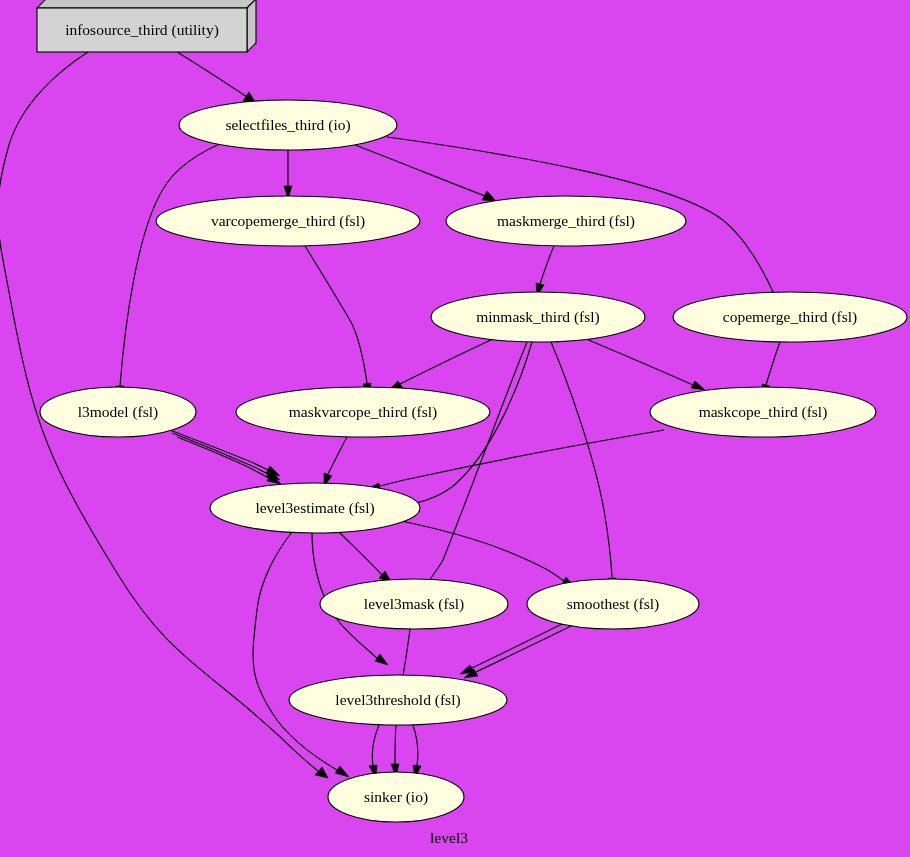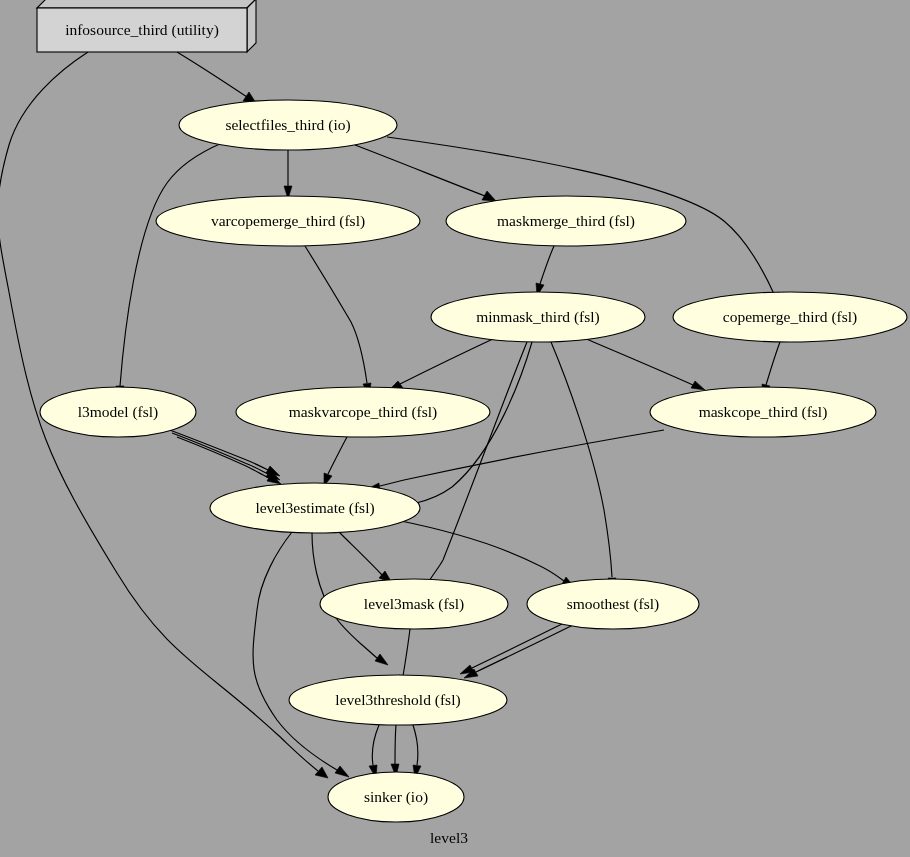--- a/index.html
+++ b/index.html
@@ -4,21 +4,21 @@
 <style>
   html, body {
     margin: 0;
     padding: 0;
     background: #ffffff;
   }
   #graph-root {
     position: relative;
     width: 910px;
     height: 857px;
-    background: #a3a3a3;
+    background: #d946ef;
     font-family: "Liberation Serif", "DejaVu Serif", serif;
     overflow: hidden;
   }
   svg#graph-canvas {
     display: block;
     width: 910px;
     height: 857px;
   }
   .node-ellipse {
     stroke: #000000;

